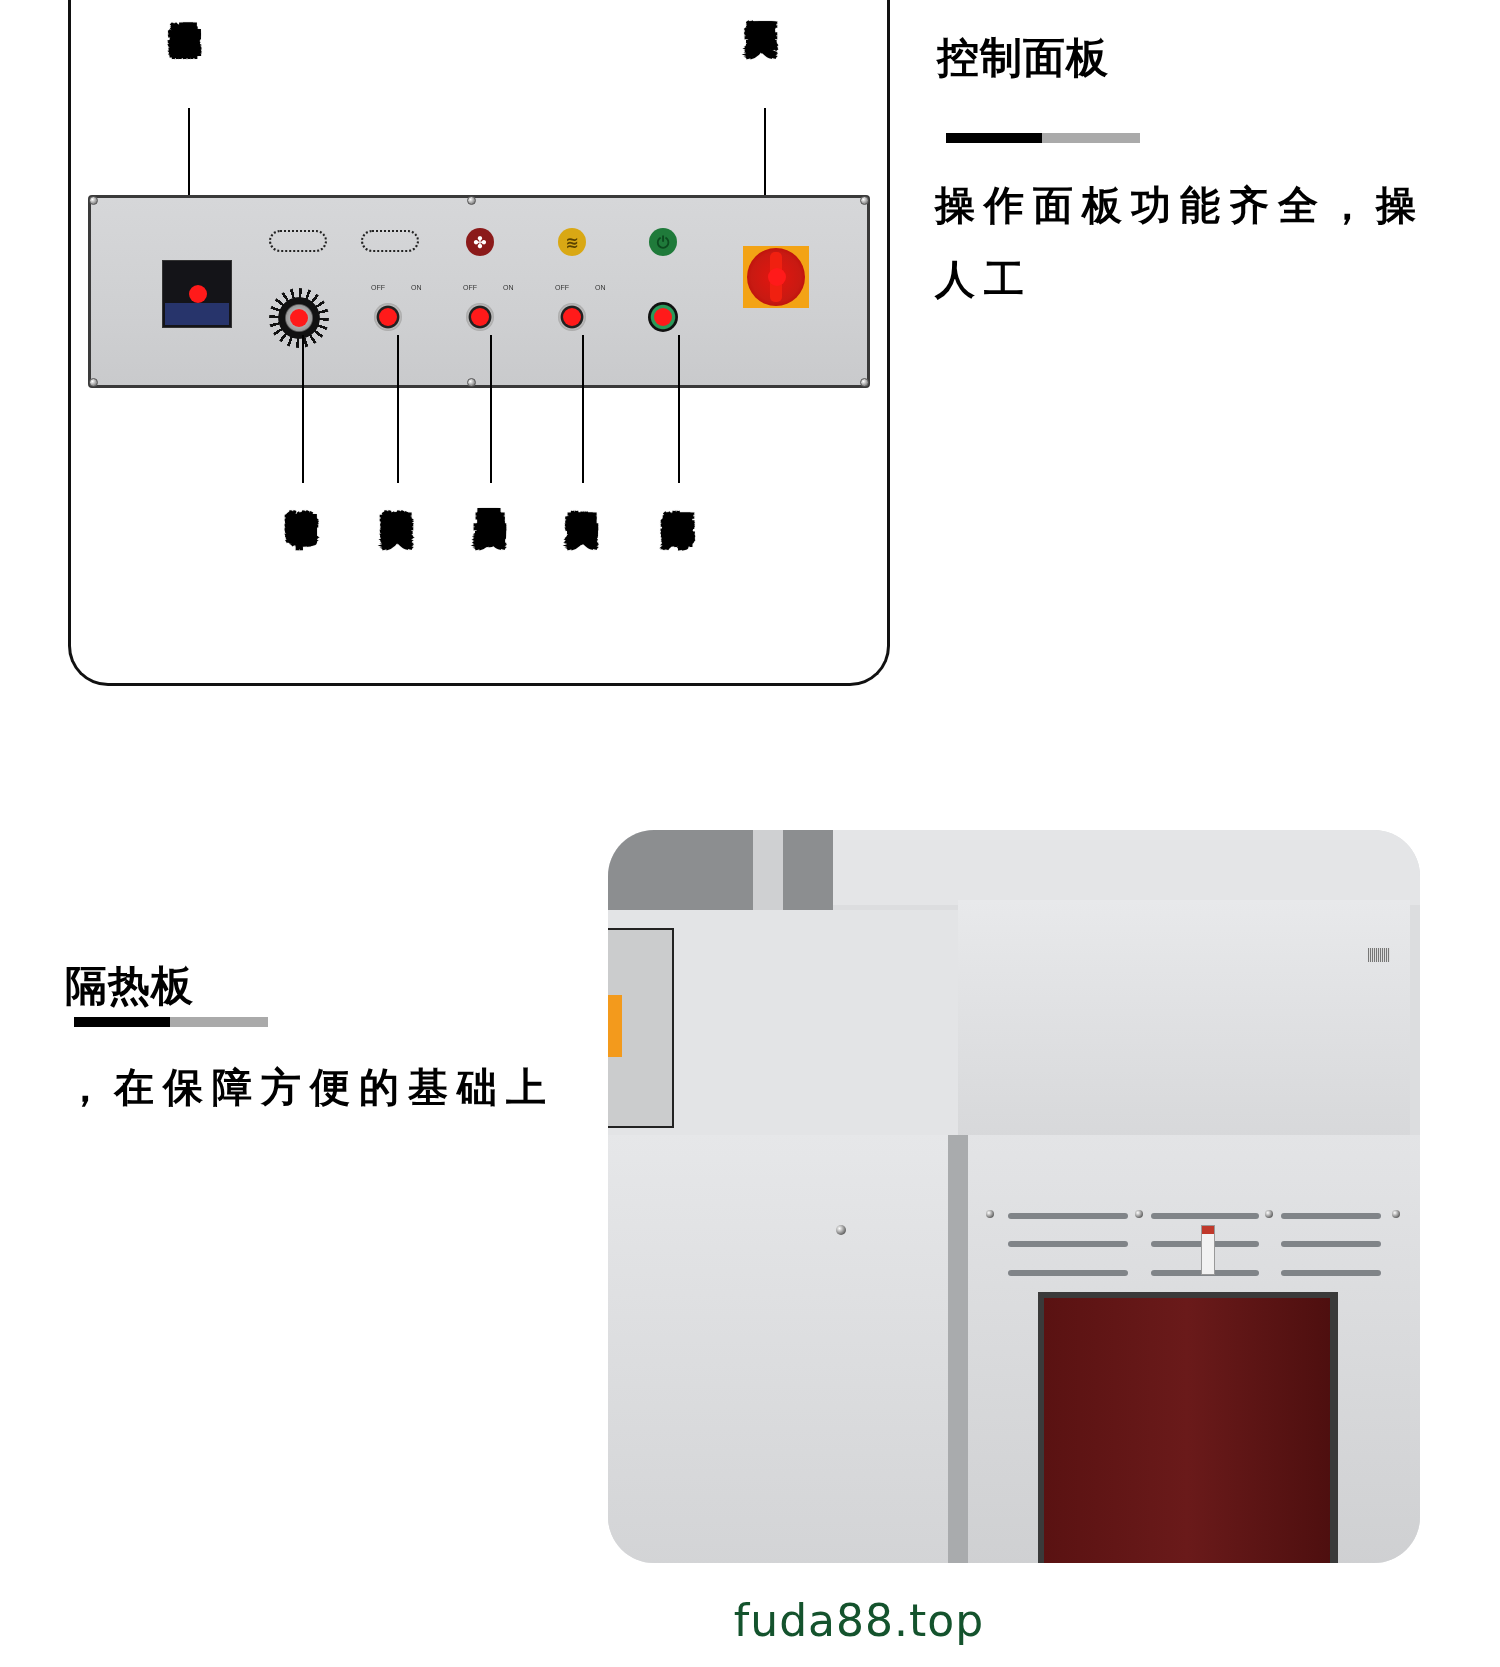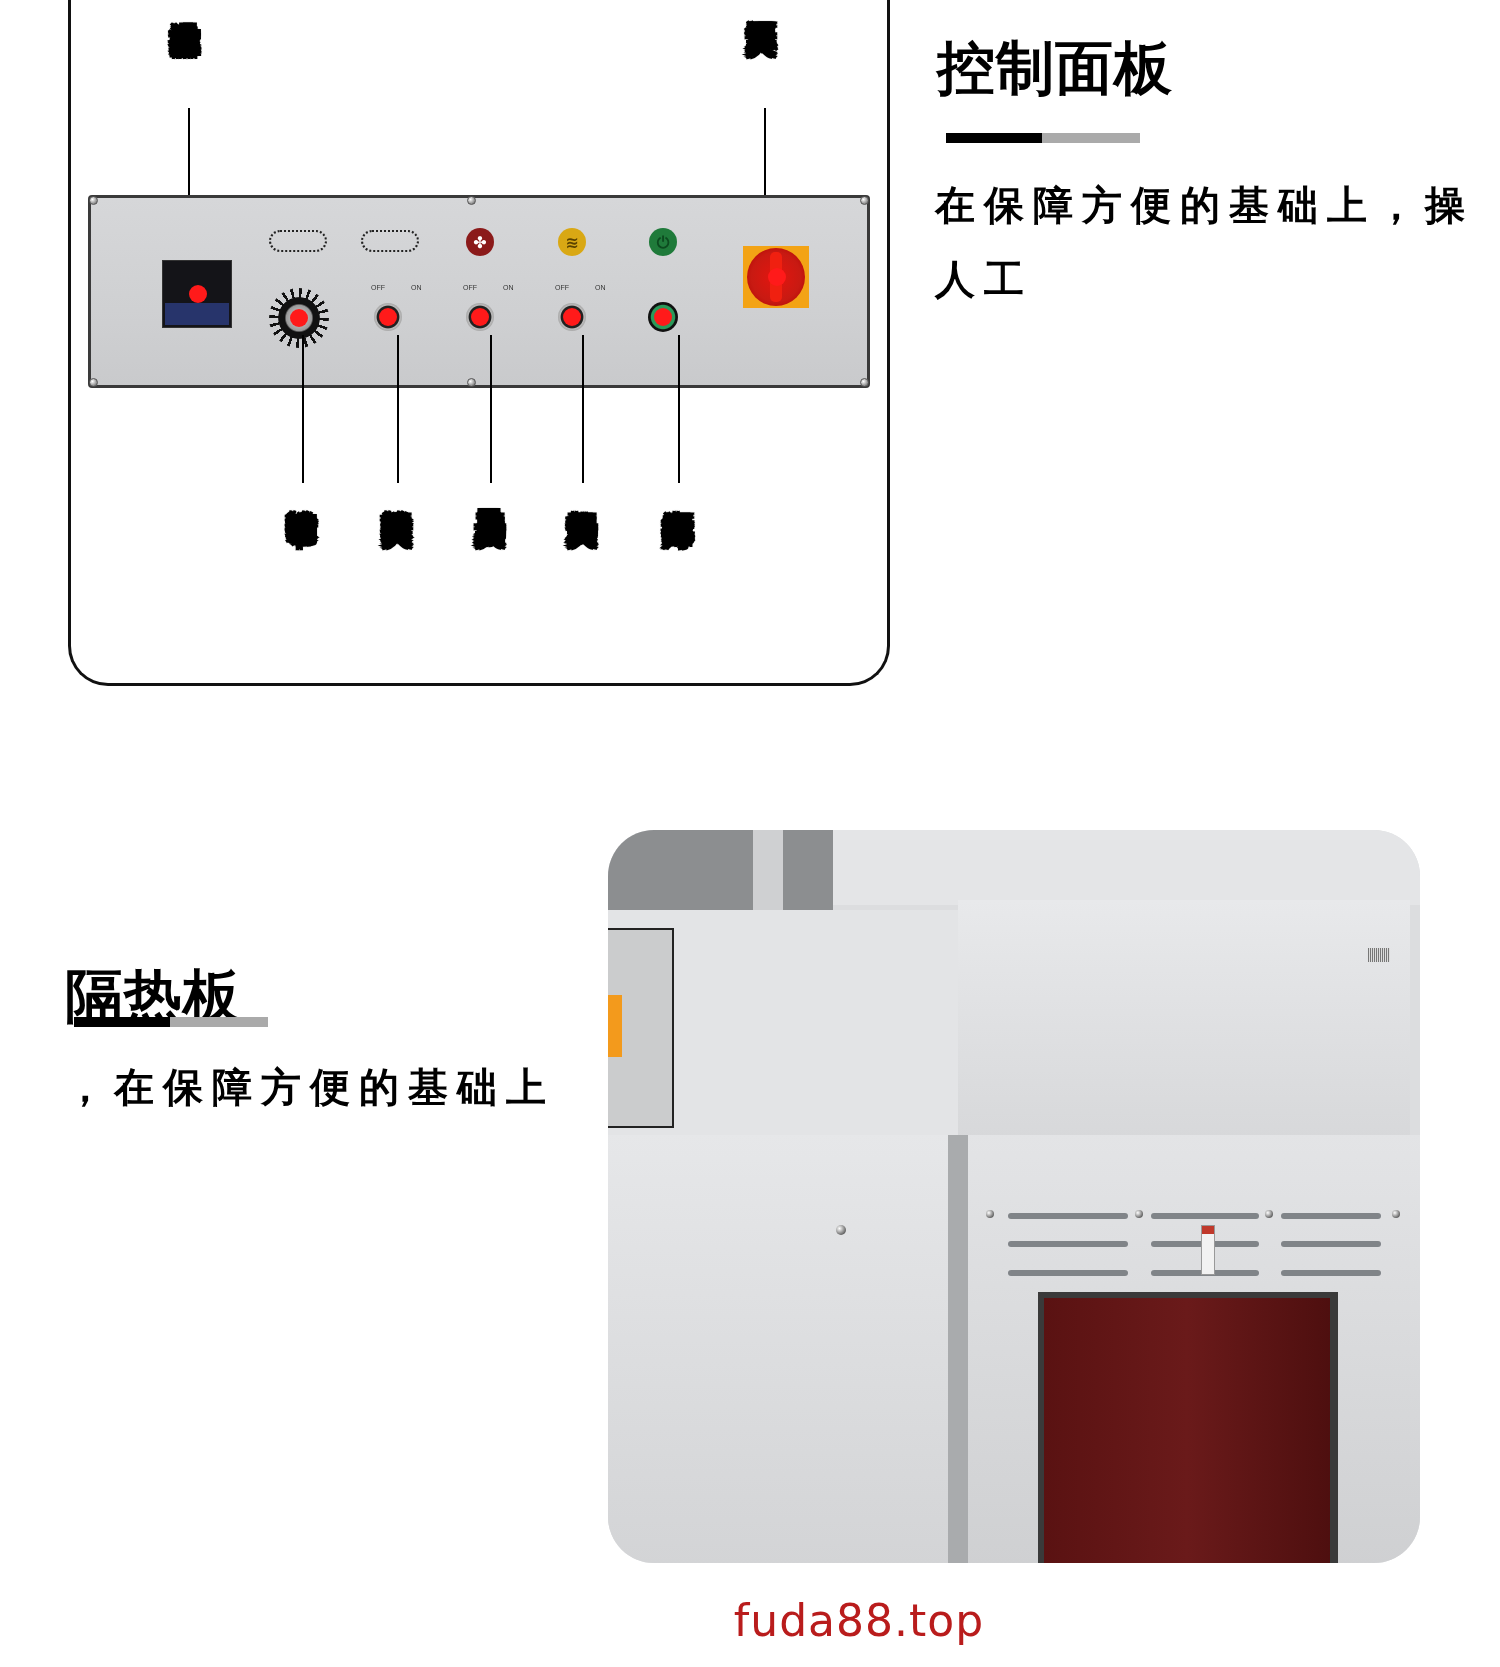--- a/index.html
+++ b/index.html
@@ -38,33 +38,33 @@
   .knob { position: absolute; width: 28px; height: 28px; border-radius: 50%; background: radial-gradient(circle, #222 55%, #bbb 60%, #777 100%); }
   .dial { position: absolute; left: 178px; top: 90px; width: 60px; height: 60px; border-radius: 50%;
     background: radial-gradient(circle, #ddd 0%, #999 30%, #111 34%, #111 48%, transparent 50%),
                 repeating-conic-gradient(#111 0deg 6deg, transparent 6deg 18deg); }
   .green-btn { position: absolute; width: 30px; height: 30px; border-radius: 50%; background: radial-gradient(circle, #2a9a5a 55%, #111 60%); }
   .rotary { position: absolute; left: 652px; top: 48px; width: 66px; height: 62px; background: #f3a315; }
   .rotary .disc { position: absolute; left: 4px; top: 2px; width: 58px; height: 58px; border-radius: 50%; background: radial-gradient(circle, #e4150f 0%, #c81a12 60%, #a00 100%); }
   .rotary .bar { position: absolute; left: 27px; top: 6px; width: 12px; height: 50px; background: #f02010; border-radius: 5px; }
 
   
-  .h1 { position: absolute; font-family: "DejaVu Sans", sans-serif; font-weight: bold; font-size: 58px; letter-spacing: 1px; }
+  .h1 { position: absolute; font-family: "DejaVu Sans", sans-serif; font-weight: bold; font-size: 42px; letter-spacing: 1px; }
   .divider { position: absolute; height: 10px; width: 194px; background: #aaaaaa; }
   .divider .dark { position: absolute; left: 0; top: 0; height: 10px; width: 96px; background: #000; }
   .para { position: absolute; font-family: "DejaVu Sans", sans-serif; font-weight: bold; font-size: 40px; line-height: 74px; letter-spacing: 9px; }
 
   
   .photo { position: absolute; left: 608px; top: 830px; width: 812px; height: 733px; border-radius: 46px; overflow: hidden; background: #dcdddf; }
   .ph { position: absolute; }
   .vent { position: absolute; height: 6px; background: #808488; border-radius: 3px; }
   .rivet { position: absolute; width: 8px; height: 8px; border-radius: 50%; background: radial-gradient(circle at 35% 35%, #fff, #666 70%); }
 
   .footer { position: absolute; left: 0; width: 1478px; top: 1595px; text-align: center;
-    font-family: "DejaVu Sans", sans-serif; font-size: 44px; color: #b91c1c; letter-spacing: 1px; padding-left: 240px; }
+    font-family: "DejaVu Sans", sans-serif; font-size: 44px; color: #14532d; letter-spacing: 1px; padding-left: 240px; }
 </style>
 </head>
 <body>
 
 <div class="frame"></div>
 
 <div class="vlabel" style="left:168px; top:0px;">温控器</div>
 <div class="vline" style="left:188px; top:108px; height:172px;"></div>
 <div class="vlabel" style="left:744px; top:-2px;">源开关</div>
 <div class="vline" style="left:764px; top:108px; height:170px;"></div>
@@ -128,21 +128,21 @@
 <div class="vlabel" style="left:380px; top:487px;">输送开关</div>
 <div class="vlabel" style="left:473px; top:487px;">风扇开关</div>
 <div class="vlabel" style="left:565px; top:487px;">加热开关</div>
 <div class="vlabel" style="left:661px; top:487px;">电源指示灯</div>
 
 <div class="h1" style="left:937px; top:30px;">控制面板</div>
 <div class="divider" style="left:946px; top:133px;">
   <div class="dark"></div>
 </div>
 <div class="para" style="left:935px; top:168px;">
-  <div>在保障方便的基础上，操</div>
+  <div>操作面板功能齐全，操</div>
   <div>人工</div>
 </div>
 
 <div class="h1" style="left:65px; top:958px;">隔热板</div>
 <div class="divider" style="left:74px; top:1017px;">
   <div class="dark"></div>
 </div>
 <div class="para" style="left:65px; top:1050px;">
   <div>，在保障方便的基础上</div>
 </div>

